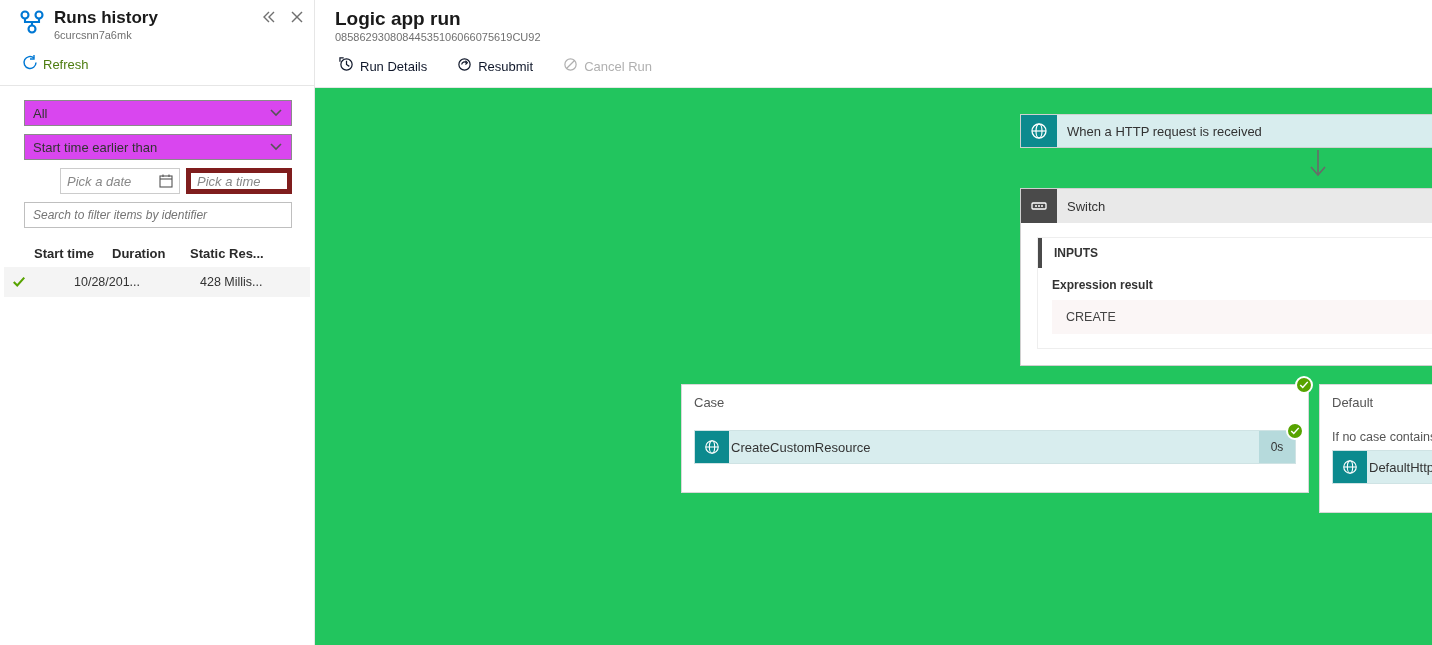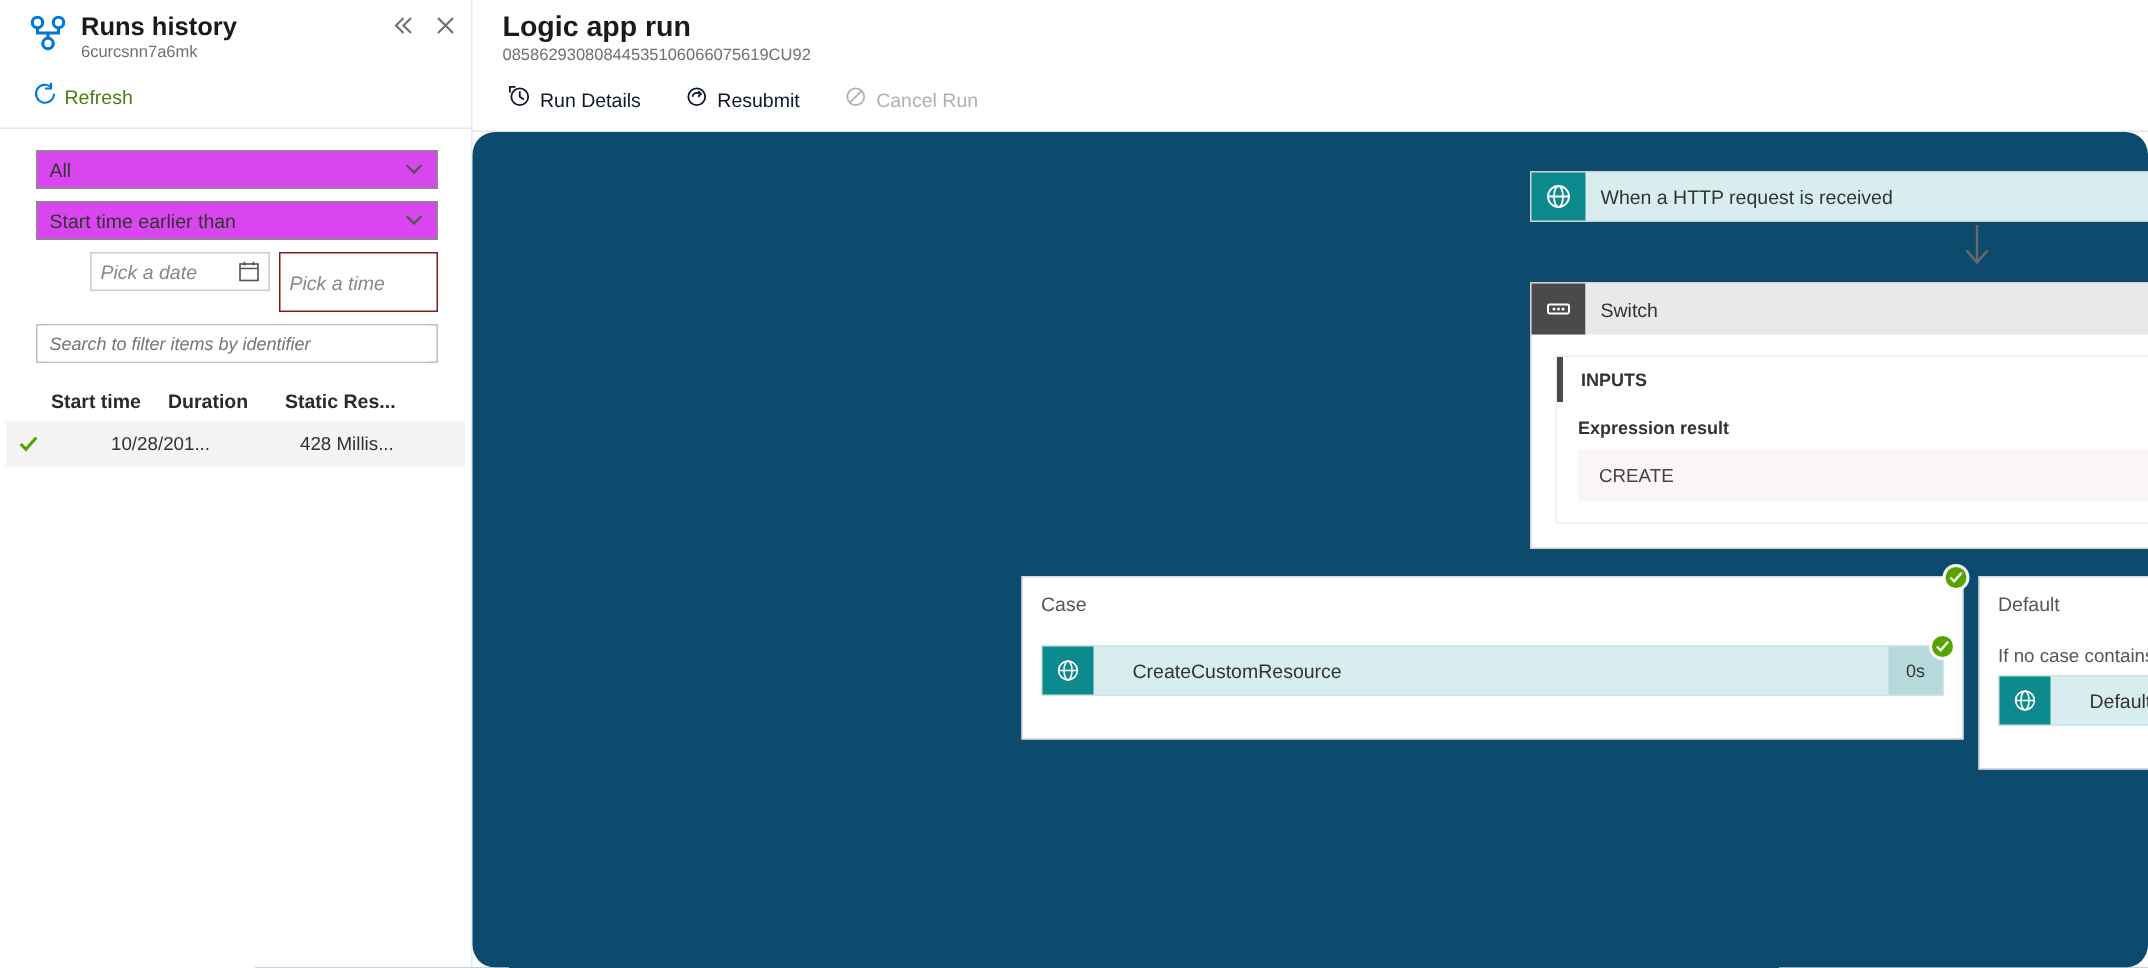--- a/index.html
+++ b/index.html
@@ -15,41 +15,41 @@
   .lp-ctrls { display:flex; gap:14px; color:#707070; align-items:flex-start; padding-top:2px; }
   .chev-dbl, .close-x { cursor:pointer; }
   .lp-toolbar { padding:6px 0 8px 16px; border-bottom:1px solid #e6e6e6; }
   .tb-link { display:inline-flex; align-items:center; gap:6px; color:#4d7c0f; cursor:pointer; padding:4px 6px; }
   .tb-link svg { width:15px; height:15px; }
   .lp-filters { padding:14px 22px 4px 24px; display:flex; flex-direction:column; gap:8px; }
   .select { border:1px solid #8a8a8a; height:26px; display:flex; align-items:center; justify-content:space-between; padding:0 8px; cursor:pointer; background:#d946ef; }
   .chev-down { width:14px; height:14px; color:#555; }
   .date-row { display:flex; gap:6px;margin-left:36px; }
   .date-box { flex:0 0 120px; border:1px solid #ccc; height:26px; display:flex; align-items:center; justify-content:space-between; padding:0 6px; color:#888; font-style:italic; cursor:pointer; }
-  .time-box { flex:1 1 auto; border:1px solid #7f1d1d; height:40px; display:flex; align-items:center; padding:0 6px; color:#888; font-style:italic; cursor:pointer; }
+  .time-box { flex:1 1 auto; border:5px solid #7f1d1d; height:26px; display:flex; align-items:center; padding:0 6px; color:#888; font-style:italic; cursor:pointer; }
   .search-box { border:1px solid #bfbfbf; height:26px; padding:0 6px; }
   .search-box input { border:none; outline:none; width:100%; height:100%; font-style:italic; font-size:12px; color:#777; }
   .table { margin:8px 4px 0 4px; }
   .table-head { display:flex; padding:6px 6px 6px 30px; font-weight:600; color:#2a2a2a; font-size:13px; }
   .col-start { flex:0 0 78px; }
   .col-dur { flex:0 0 78px; }
   .col-sr { flex:1 1 auto; overflow:hidden; text-overflow:ellipsis; white-space:nowrap; }
   .row { display:flex; align-items:center; padding:8px 6px 8px 8px; background:#f4f4f4; cursor:pointer;gap:48px; }
   .row .status { width:22px; display:flex; justify-content:center; }
   .row .cell { font-size:12.5px; color:#333; }
   .check { width:14px; height:14px; }
   
   .right-panel { flex:1 1 auto; display:flex; flex-direction:column; }
   .rp-header { padding:8px 0 4px 20px; }
   .rp-title { font-size:19px; font-weight:700; color:#1a1a1a; }
   .rp-sub { font-size:11px; color:#707070; margin-top:1px; }
   .rp-toolbar { display:flex; gap:18px; padding:6px 0 8px 18px; border-bottom:1px solid #e6e6e6; }
   .rp-toolbar .tb-link.link { color:#0f172a; }
   .rp-toolbar .tb-link.disabled { color:#b0b0b0; cursor:default; }
-  .canvas { flex:1 1 auto; background:#0c4a6e; position:relative; overflow:hidden;border-radius:15px; }
+  .canvas { flex:1 1 auto; background:#22c55e; position:relative; overflow:hidden; }
   
   .step-block { position:absolute; display:flex; align-items:stretch; border:1px solid #d0d0d0; background:#d8edee; }
   .step-icon { width:36px; display:flex; align-items:center; justify-content:center; background:#0c8a8e; color:#fff; }
   .step-title { flex:1; display:flex; align-items:center; padding-left:10px; font-size:13px; color:#333; }
   .step-icon.dark { background:#4a4a4a; }
   .step-icon svg { width:18px; height:18px; }
   .badge { position:absolute; width:18px; height:18px; border-radius:50%; background:#57a300; border:2px solid #fff; display:flex; align-items:center; justify-content:center; }
   .badge svg { width:10px; height:10px; color:#fff; }
   .arrow { position:absolute; color:#6a6a6a; }
   .switch-card { position:absolute; background:#fff; border:1px solid #d0d0d0; }
@@ -58,21 +58,21 @@
   .inputs-bar .lab { font-weight:600; color:#333; }
   .expr { padding:10px 14px 14px 14px; }
   .expr-lab { font-size:12px; font-weight:600; color:#333; }
   .expr-val { margin-top:8px; background:#fbf6f6; display:flex; align-items:center; justify-content:space-between; padding:10px 14px; font-size:12.5px; color:#444; }
   .case-box { position:absolute; background:#fff; border:1px solid #d9d9d9; padding:10px 12px 28px 12px; }
   .case-box .hdr { font-size:13px; color:#555; margin-bottom:20px; }
   .case-box .sub { font-size:12.5px; color:#555; margin-bottom:6px; }
   .card-step { display:flex; align-items:stretch; background:#d8edee; border:1px solid #cfe3e4; height:34px; position:relative; }
   .card-step .ci { width:34px; background:#0c8a8e; display:flex; align-items:center; justify-content:center; }
   .card-step .ci svg { width:16px; height:16px; color:#fff; }
-  .card-step .ct { flex:1; display:flex; align-items:center; padding-left:26px; font-size:13px; }
+  .card-step .ct { flex:1; display:flex; align-items:center; padding-left:2px; font-size:13px; }
   .card-step .cd { width:36px; background:#b6dadc; display:flex; align-items:center; justify-content:center; font-size:12px; }
   .cal-icon { width:14px; height:14px; color:#555; }
 </style>
 </head>
 <body>
 
 <svg width="0" height="0" style="position:absolute">
   <defs>
     <g id="svg-check">
         <polyline points="2,8 6,12 14,3" fill="none" stroke="currentColor" stroke-width="2.4"></polyline>

